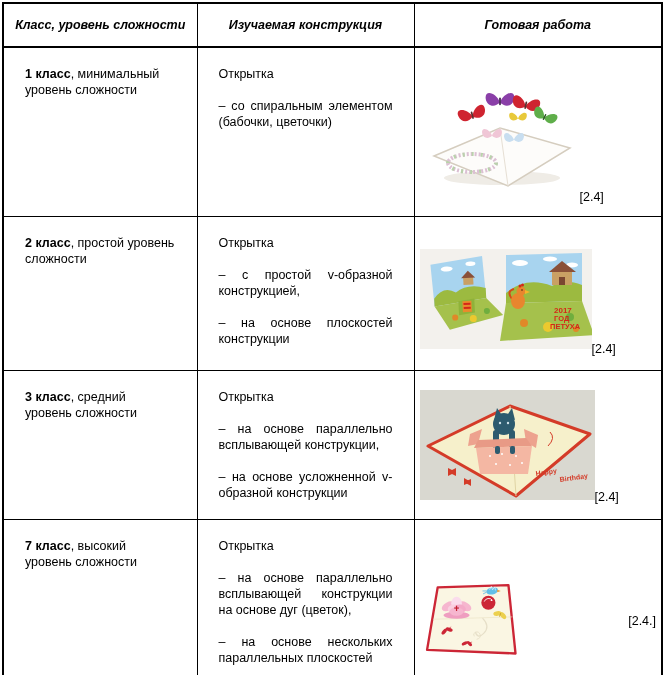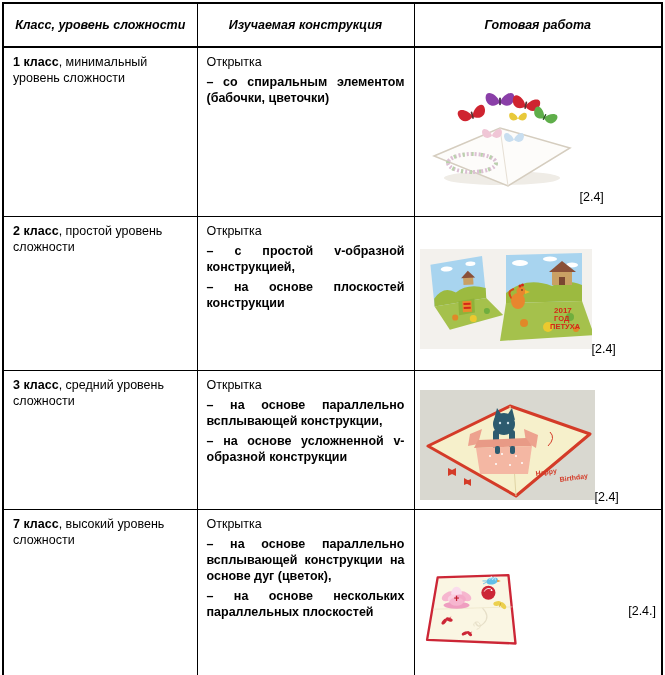--- a/index.html
+++ b/index.html
@@ -17,22 +17,22 @@
   table.doc th{
     border-bottom:2px solid #000;
     font-style:italic;font-weight:bold;
     font-size:12.5px;padding:12px 4px;height:18px;text-align:center;
   }
   table.doc td{
     vertical-align:top;font-size:12.5px;line-height:16px;
     padding:2px 5px 2px 5px;
   }
   td.photo{padding:0;}
-  p{margin:4px;}
-  .jst{text-align:justify;font-weight:bold;}
+  p{margin:16px;}
+  .jst{text-align:justify;}
   .b{font-weight:bold;}
   .cellflex{display:flex;flex-direction:row;align-items:center;width:100%;}
   .ph1{height:164px;} .ph2{height:149px;} .ph3{height:134px;} .ph4{height:193px;}
   .ph1 svg{margin-top:10px;} .ph2 svg{margin-top:11px;}
   .ph3 svg{margin-top:9px;}  .ph4 svg{margin-top:7px;}
   .caption{font-size:12.5px;line-height:15px;}
   .cap1{margin-top:auto;margin-bottom:9px;}
   .cap2{margin-top:auto;margin-bottom:11px;}
   .cap3{margin-top:auto;margin-bottom:2px;}
   .cap4{margin-top:10px;margin-bottom:4px;}

